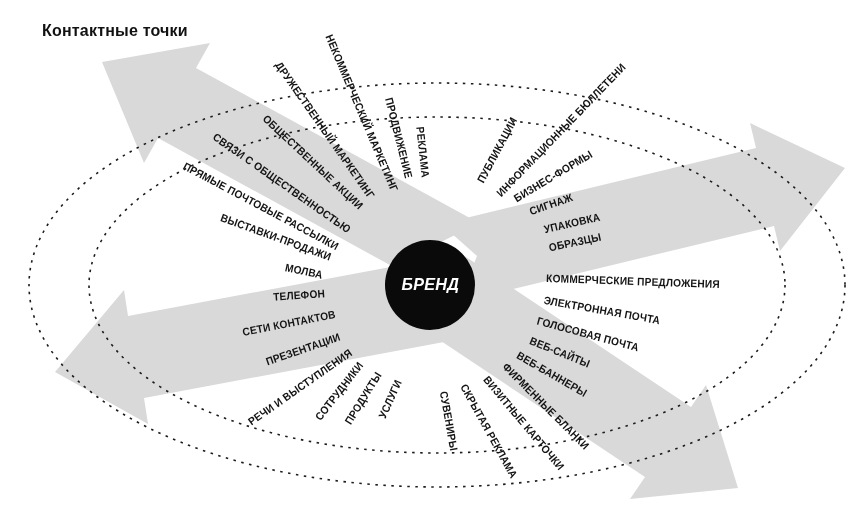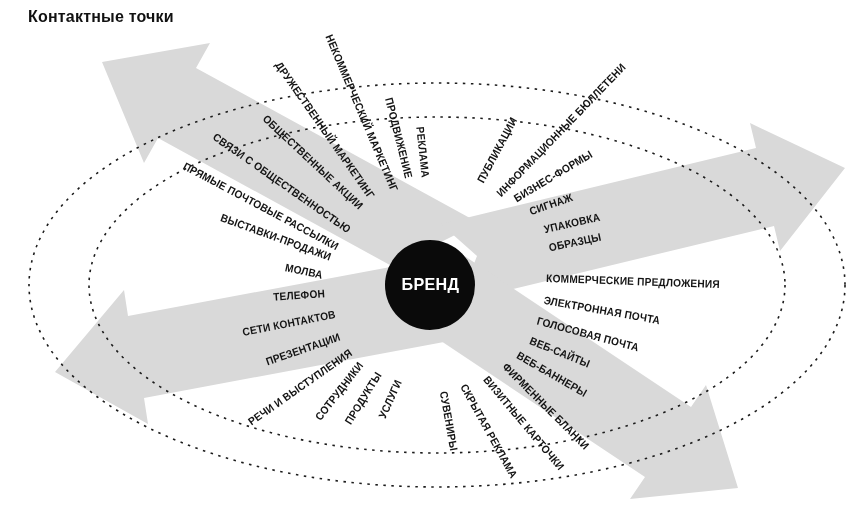--- a/index.html
+++ b/index.html
@@ -1,32 +1,32 @@
 <!DOCTYPE html>
 <html><head>
 <meta charset="utf-8">
 <style>
   html,body{margin:0;padding:0;background:#ffffff;}
   .canvas{
     position:relative;width:855px;height:526px;overflow:hidden;
     background:#ffffff;font-family:"Liberation Sans",sans-serif;
   }
   .page-title{
-    position:absolute;left:28px;top:8px;margin:0;
+    position:absolute;left:28px;top:8px;margin:14px;
     font-size:16px;font-weight:bold;color:#111111;letter-spacing:0.2px;
   }
   .gfx{position:absolute;left:0;top:0;}
   .label{
     position:absolute;white-space:nowrap;
     font-size:11px;font-weight:bold;color:#141414;letter-spacing:0.2px;
     transform-origin:center center;
   }
   .brand-circle{
     position:absolute;left:385px;top:240px;width:90px;height:90px;
-    border-radius:50%;display:flex;align-items:center;justify-content:center;
+    border-radius:50%;display:flex;align-items:center;justify-content:center;font-style:italic;
   }
   .brand-circle span{
     color:#ffffff;font-size:17px;font-weight:bold;letter-spacing:0.3px;
     transform:scaleX(0.95);
   }
 </style>
 </head>
 <body>
 
 <div class="canvas">

